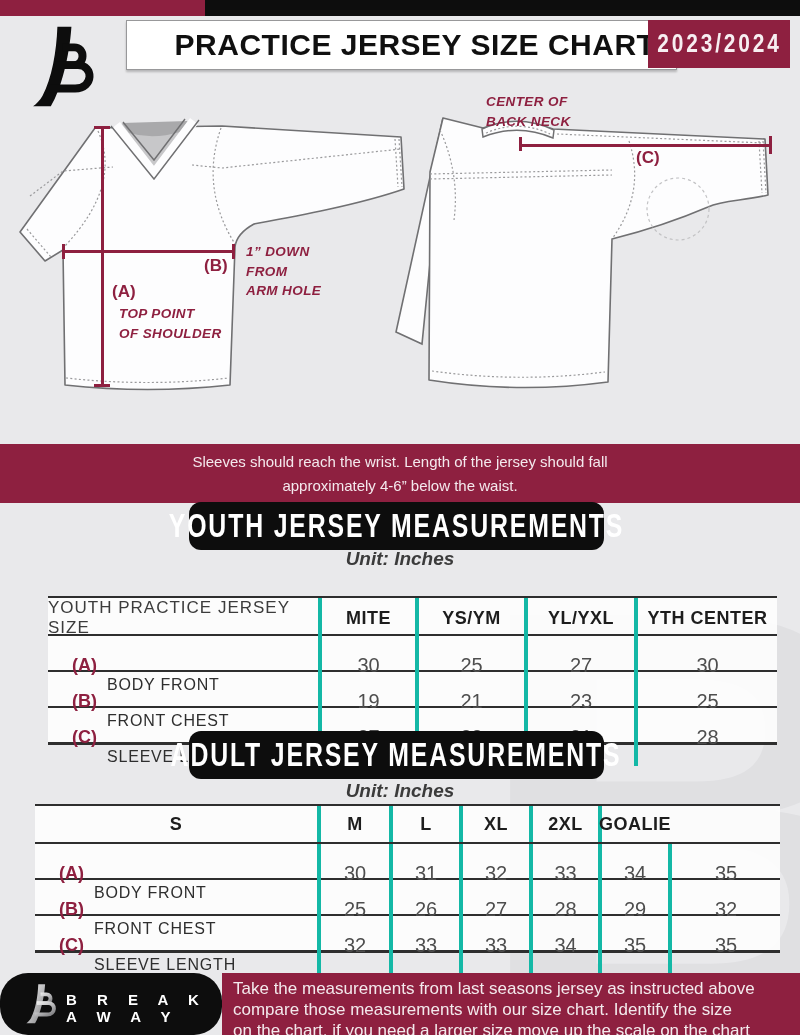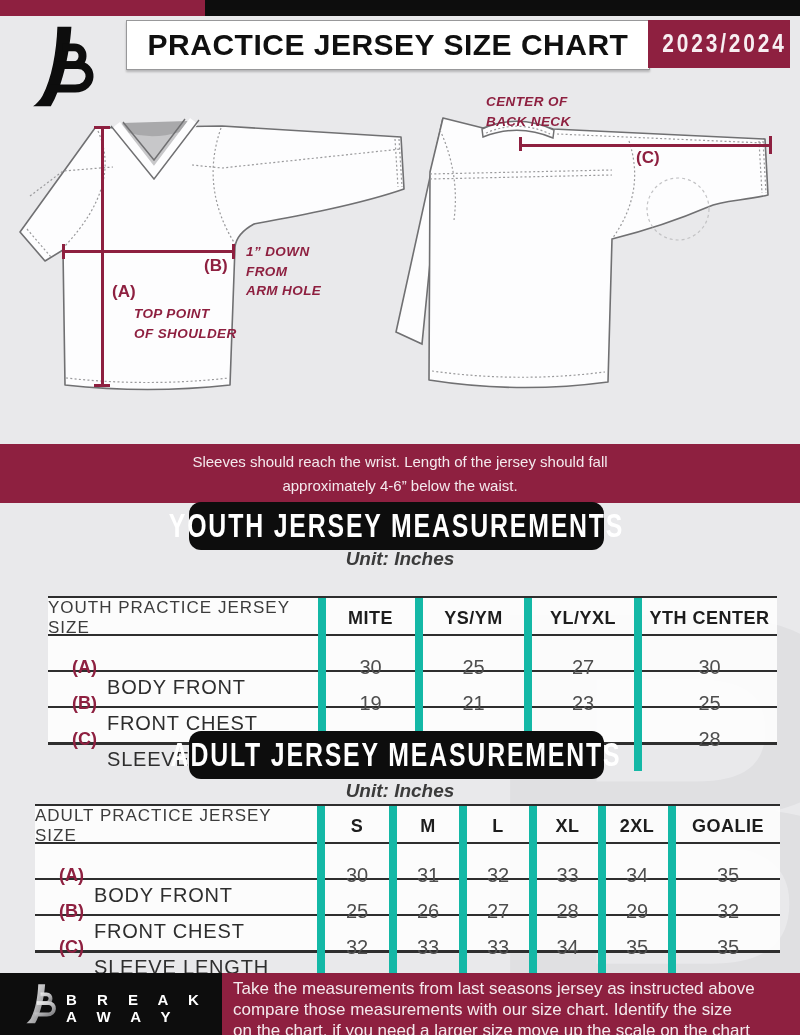--- a/index.html
+++ b/index.html
@@ -6,23 +6,23 @@
   .page{position:relative;width:800px;height:1035px;background:#e9e9eb;overflow:hidden;
         font-family:"Liberation Sans",sans-serif;}
   .abs{position:absolute;}
 
   
   .strip-maroon{left:0;top:0;width:205px;height:16px;background:#8e2040;}
   .strip-black{left:205px;top:0;width:595px;height:16px;background:#0d0d0d;}
 
   
   .titlebox{left:126px;top:20px;width:522px;height:48px;background:#ffffff;border:1px solid #98989a;
-            box-shadow:0 2px 2px rgba(0,0,0,.22);display:flex;align-items:center;justify-content:center;}
+            box-shadow:0 2px 2px rgba(0,0,0,.22);display:flex;align-items:center;justify-content:center;padding-left:27px;}
   .titlebox span{font-size:30px;font-weight:800;letter-spacing:.5px;color:#101010;}
-  .seasonbox{left:648px;top:20px;width:142px;height:48px;background:#8e2040;display:flex;align-items:center;justify-content:flex-end;}
+  .seasonbox{left:648px;top:20px;width:142px;height:48px;background:#8e2040;display:flex;align-items:center;justify-content:center;}
   .seasonbox span{display:inline-block;transform:scale(.95,1.18);font-size:22px;font-weight:700;
                   letter-spacing:3px;color:#f7eef1;}
 
   
   .watermark{left:470px;top:520px;font-size:600px;line-height:1;font-weight:700;color:#c9c9cd;
              opacity:.28;z-index:1;pointer-events:none;}
 
   svg.jersey{position:absolute;z-index:2;overflow:visible;}
 
   
@@ -42,31 +42,31 @@
   .pill span{display:inline-block;transform:scale(.92,1.25);font-size:27px;font-weight:700;
              letter-spacing:2px;color:#ffffff;white-space:nowrap;}
   .unit{position:absolute;left:0;width:800px;text-align:center;z-index:3;
         font-style:italic;font-weight:600;font-size:19px;color:#3b3b3b;}
 
   
   .sizetable{position:absolute;border-top:2.5px solid #2e2e2e;border-bottom:3px solid #2e2e2e;z-index:3;}
   .tr{display:grid;height:34px;border-bottom:2px solid #2e2e2e;background:rgba(255,255,255,.85);}
   .tr.head{height:36px;}
   .tr:last-child{border-bottom:none;}
-  .td{display:flex;align-items:center;justify-content:center;border-left:8px solid #14b8a6;
+  .td{display:flex;align-items:center;justify-content:center;border-left:4px solid #14b8a6;
       color:#4e4e4e;font-size:20px;}
   .td:first-child{border-left:none;}
   .td.lbl{justify-content:flex-start;padding-left:24px;gap:10px;}
   .td .rowkey{color:#8e2040;font-weight:800;font-size:18px;}
-  .td .rowname{color:#2e2e2e;font-size:20px;letter-spacing:.8px;font-weight:500;margin-top:40px;}
+  .td .rowname{color:#2e2e2e;font-size:16px;letter-spacing:.8px;font-weight:500;margin-top:40px;}
   .th{font-weight:700;color:#1d1d1d;font-size:18px;letter-spacing:.5px;}
   .th-label{font-weight:400;color:#3c3c3c;font-size:17px;letter-spacing:1px;}
 
   
-  .footer-black{left:0;top:973px;width:222px;height:62px;background:#0d0d0d;z-index:3;}
+  .footer-black{left:0;top:973px;width:222px;height:62px;background:#0d0d0d;z-index:3;border-radius:28px;}
   .footer-maroon{left:222px;top:973px;width:578px;height:62px;background:#8e2040;z-index:3;}
   .footer-note{position:absolute;left:11px;top:5px;width:560px;color:#f3e9ec;font-size:17px;
                line-height:21px;white-space:pre-line;}
   .brand{position:absolute;left:66px;top:18px;color:#ffffff;font-size:15px;font-weight:600;letter-spacing:8px;}
 </style>
 </head>
 <body>
 
 <div class="page">
 
@@ -126,21 +126,21 @@
       <path d="M347,29 L350,81"></path>
         <path d="M351,29 L354,81"></path>
     </g>
     <circle cx="266" cy="97" r="31" fill="none" stroke="#c2c2c4" stroke-width="1.2" stroke-dasharray="3,3"></circle>
   </svg>
 
   <div class="mline" style="left:101px;top:128px;width:3px;height:259px;"></div>
   <div class="mline" style="left:94px;top:126px;width:16px;height:3px;"></div>
   <div class="mline" style="left:94px;top:384px;width:16px;height:3px;"></div>
   <div class="mkey" style="left:112px;top:282px;">(A)</div>
-  <div class="caption" style="left:134px;top:304px;">TOP POINT
+  <div class="caption" style="left:119px;top:304px;">TOP POINT
 OF SHOULDER</div>
 
   <div class="mline" style="left:63px;top:250px;width:172px;height:3px;"></div>
   <div class="mline" style="left:62px;top:244px;width:3px;height:15px;"></div>
   <div class="mline" style="left:232px;top:244px;width:3px;height:15px;"></div>
   <div class="mkey" style="left:204px;top:256px;">(B)</div>
   <div class="caption" style="left:246px;top:242px;">1” DOWN
 FROM
 ARM HOLE</div>
 
@@ -199,21 +199,20 @@
     </div>
   </div>
 
   <div class="pill" style="top:731px;">
     <span>ADULT JERSEY MEASUREMENTS</span>
   </div>
   <div class="unit" style="top:780px;">Unit: Inches</div>
 
   <div class="sizetable" style="left:35px;top:804px;width:745px;">
     <div class="tr head" style="grid-template-columns:282px 72px 70px 70px 69px 70px 112px;">
-      <div class="td th-label">ADULT PRACTICE JERSEY SIZE</div>
       <div class="td th">S</div>
       <div class="td th">M</div>
       <div class="td th">L</div>
       <div class="td th">XL</div>
       <div class="td th">2XL</div>
       <div class="td th">GOALIE</div>
     </div>
     <div class="tr" style="grid-template-columns:282px 72px 70px 70px 69px 70px 112px;">
       <div class="td lbl">
         <span class="rowkey">(A)</span>

